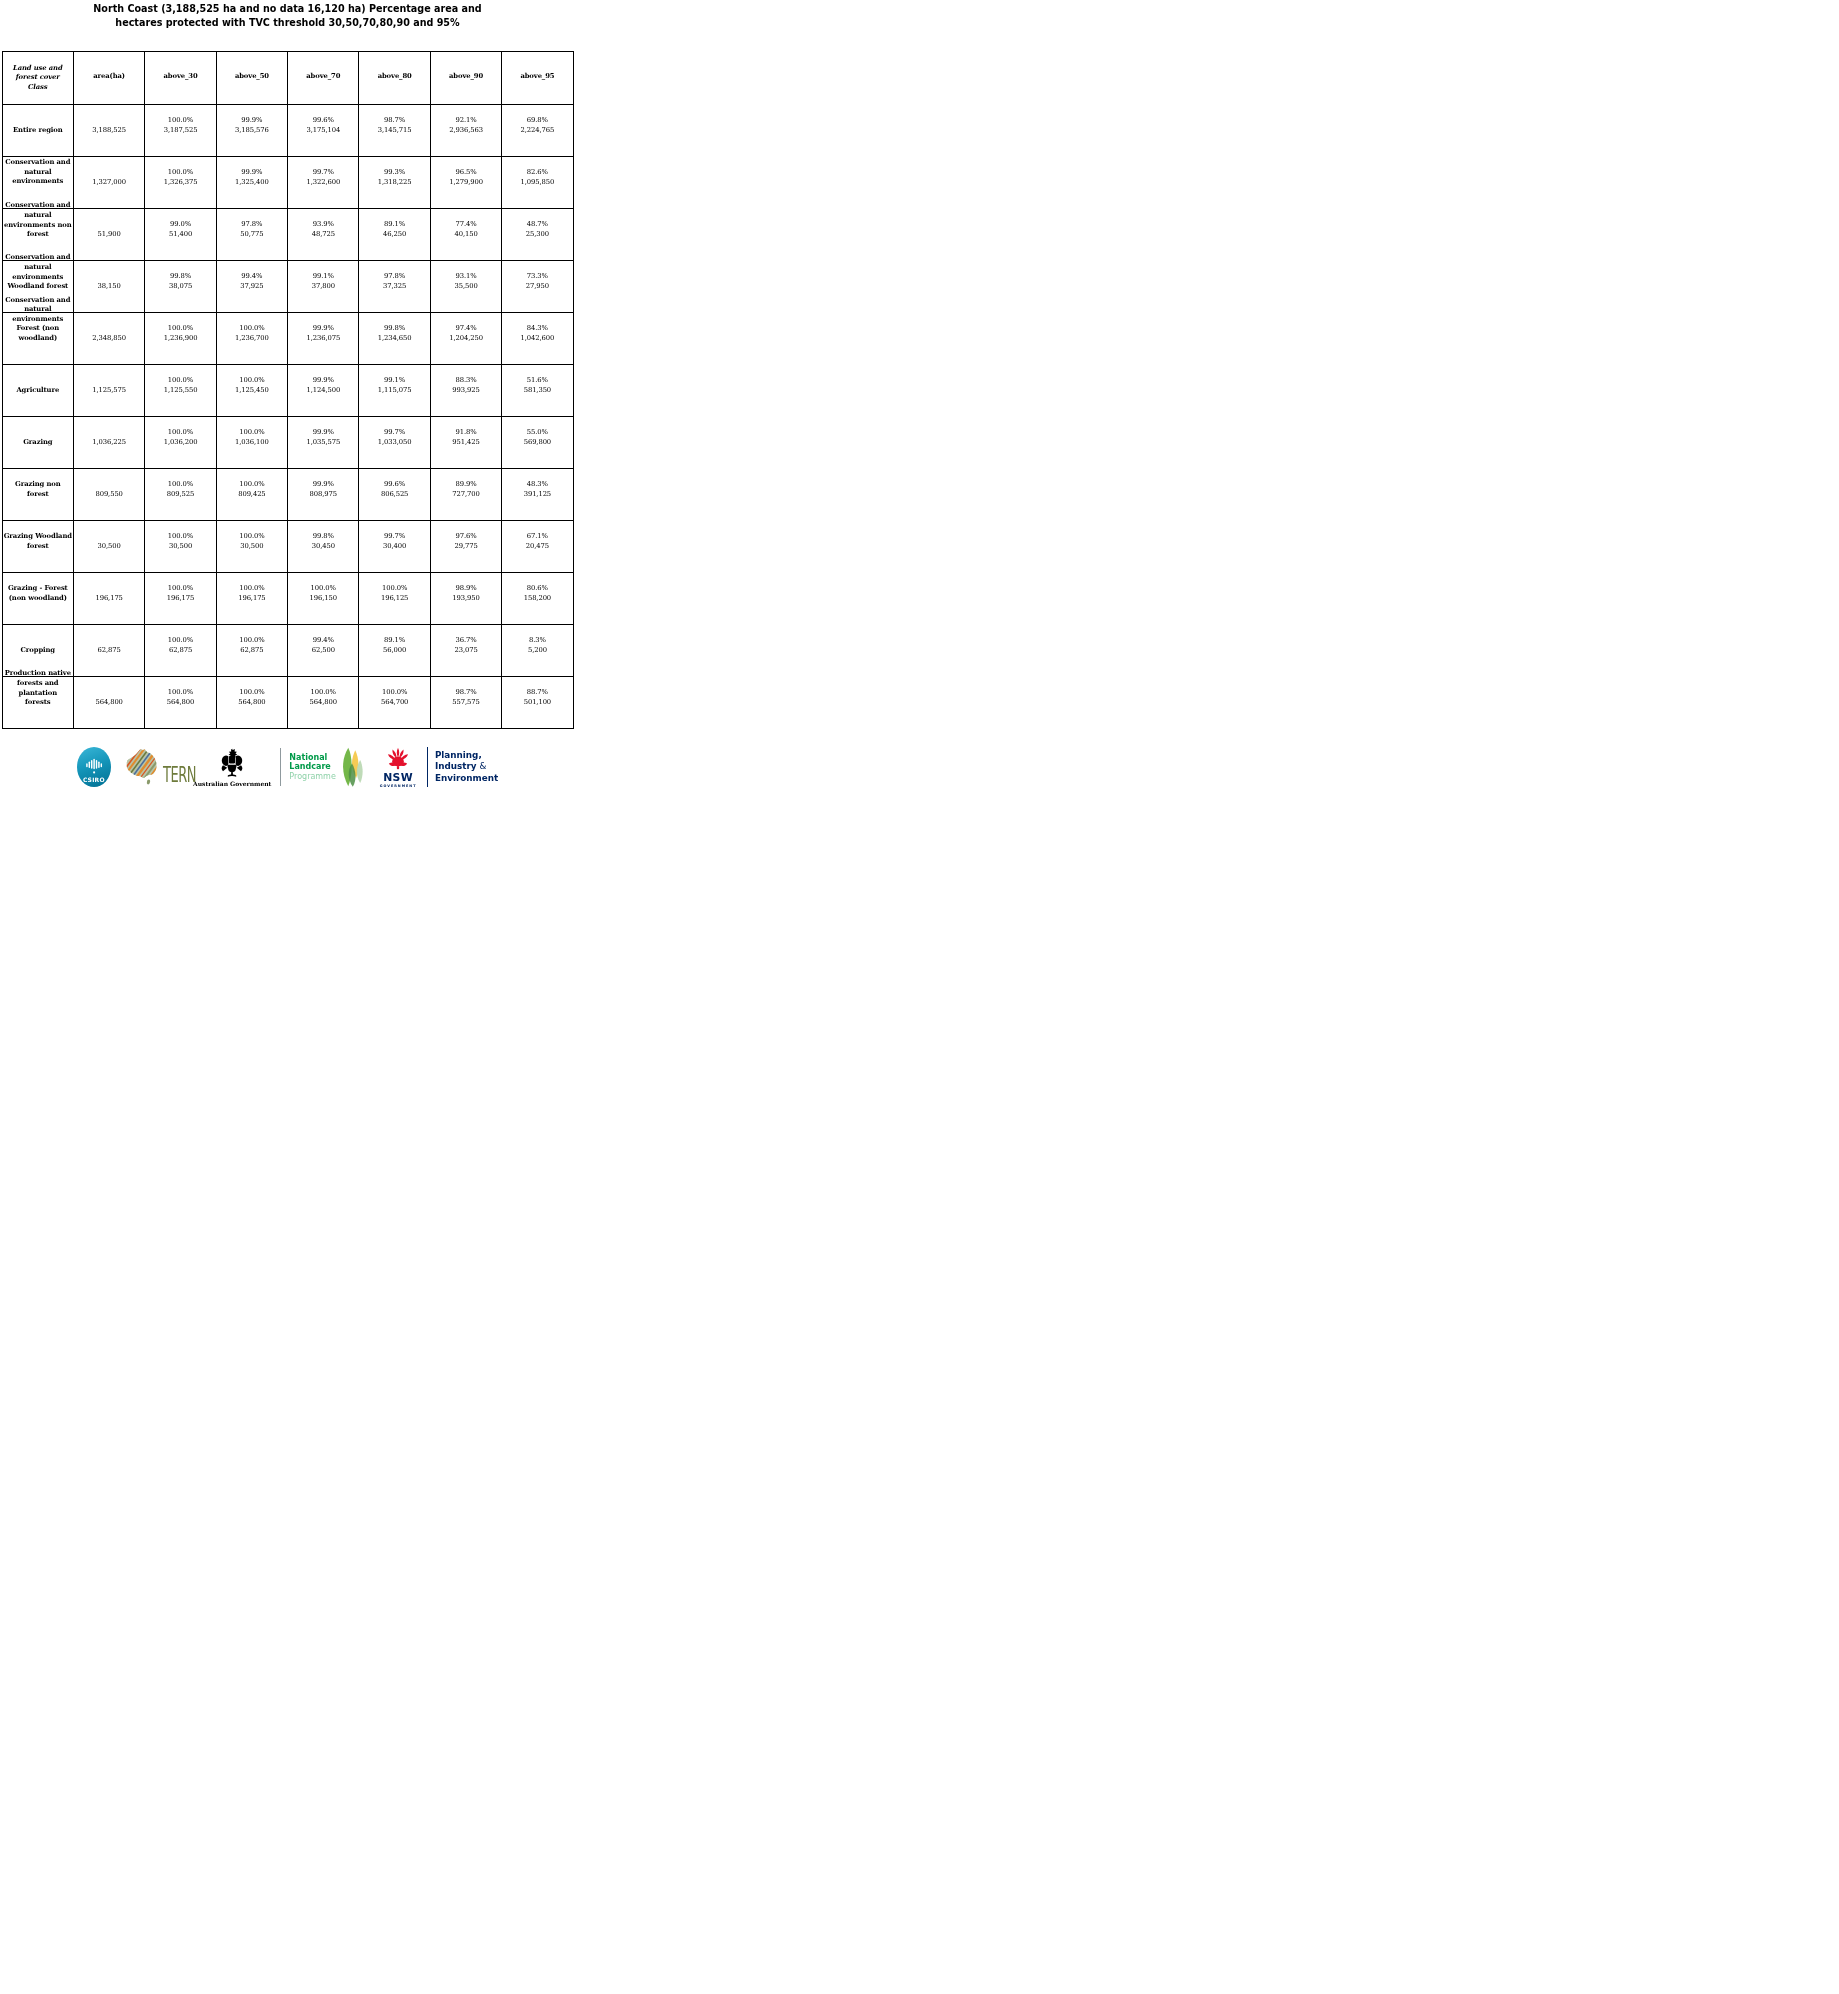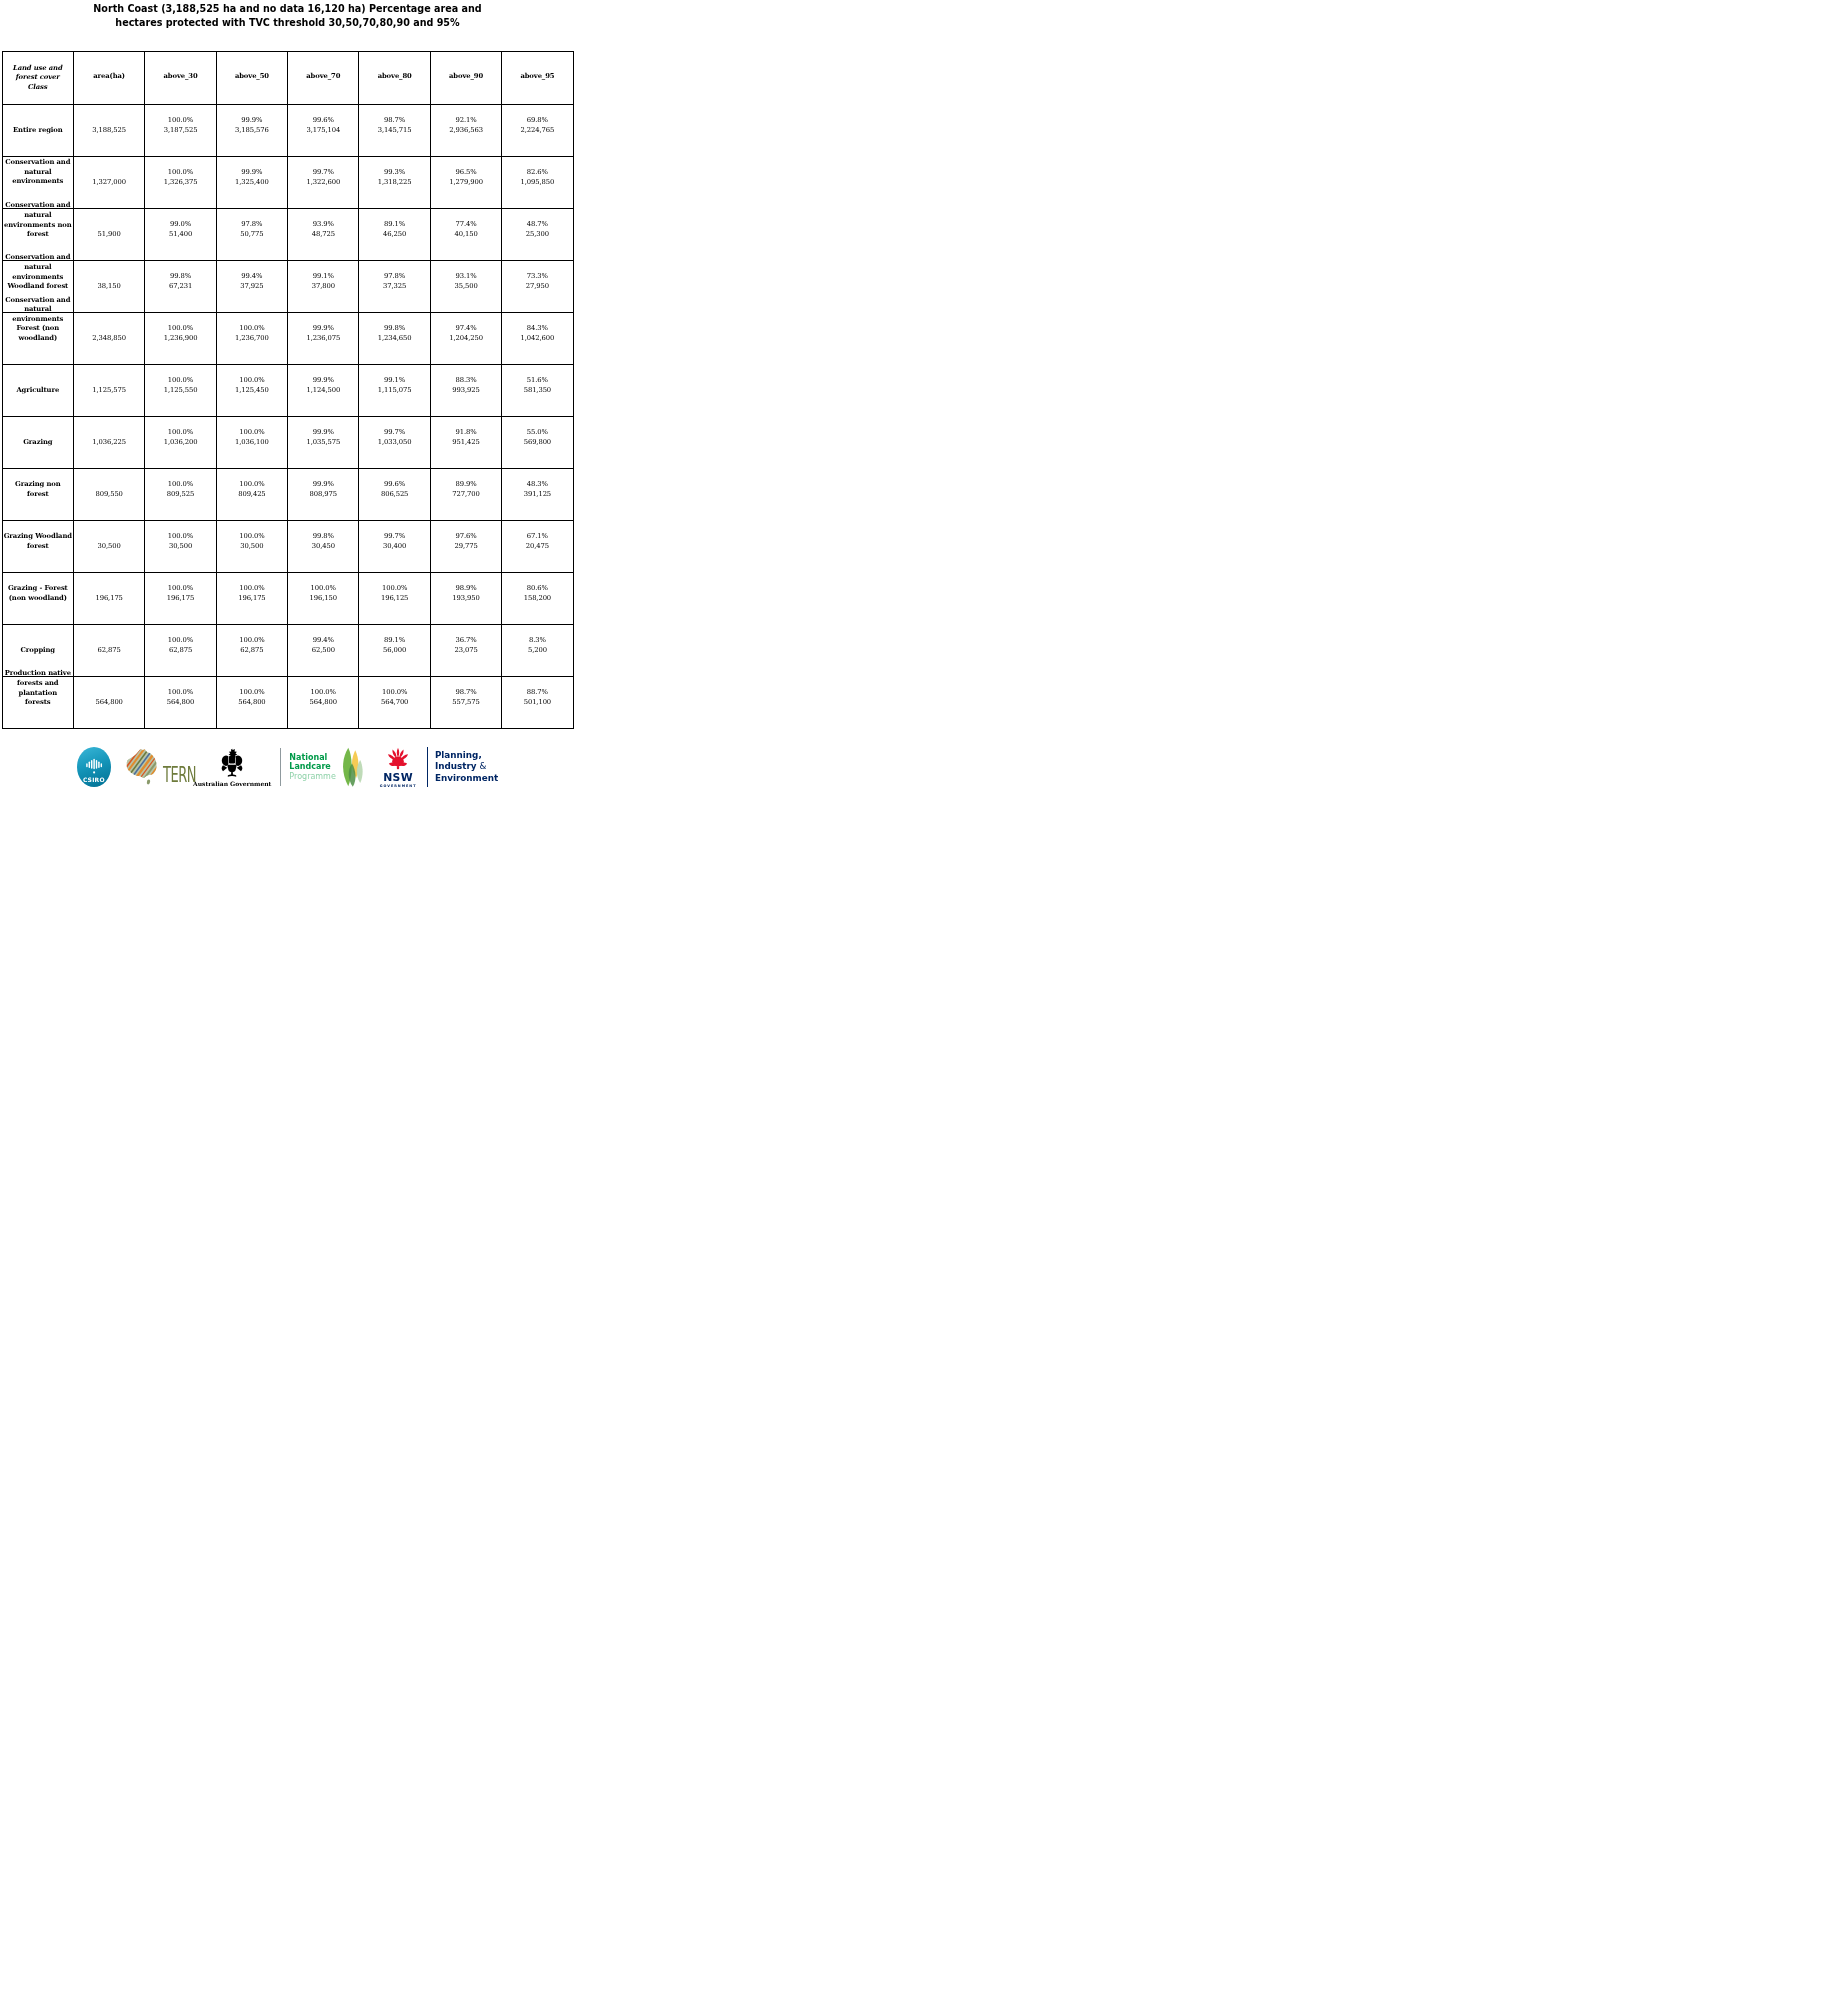--- a/index.html
+++ b/index.html
@@ -305,21 +305,21 @@
           </td>
           <td>
             <div class="cell-flex">
               <div class="num-text">38,150</div>
             </div>
           </td>
           <td>
             <div class="cell-flex">
               <div style="transform: translateY(-4.8px);">
                 <div class="pct-line">99.8%</div>
-                <div class="ha-line">67,231</div>
+                <div class="ha-line">38,075</div>
               </div>
             </div>
           </td>
           <td>
             <div class="cell-flex">
               <div style="transform: translateY(-4.8px);">
                 <div class="pct-line">99.4%</div>
                 <div class="ha-line">37,925</div>
               </div>
             </div>

